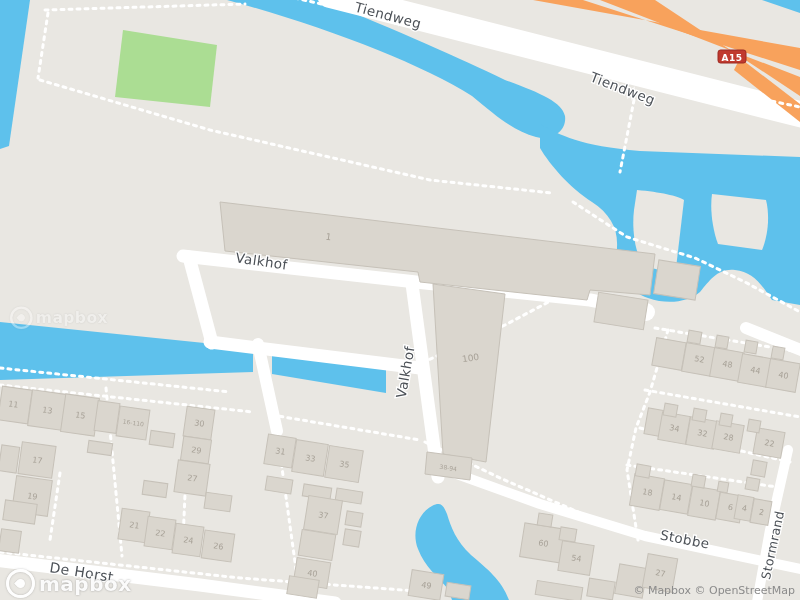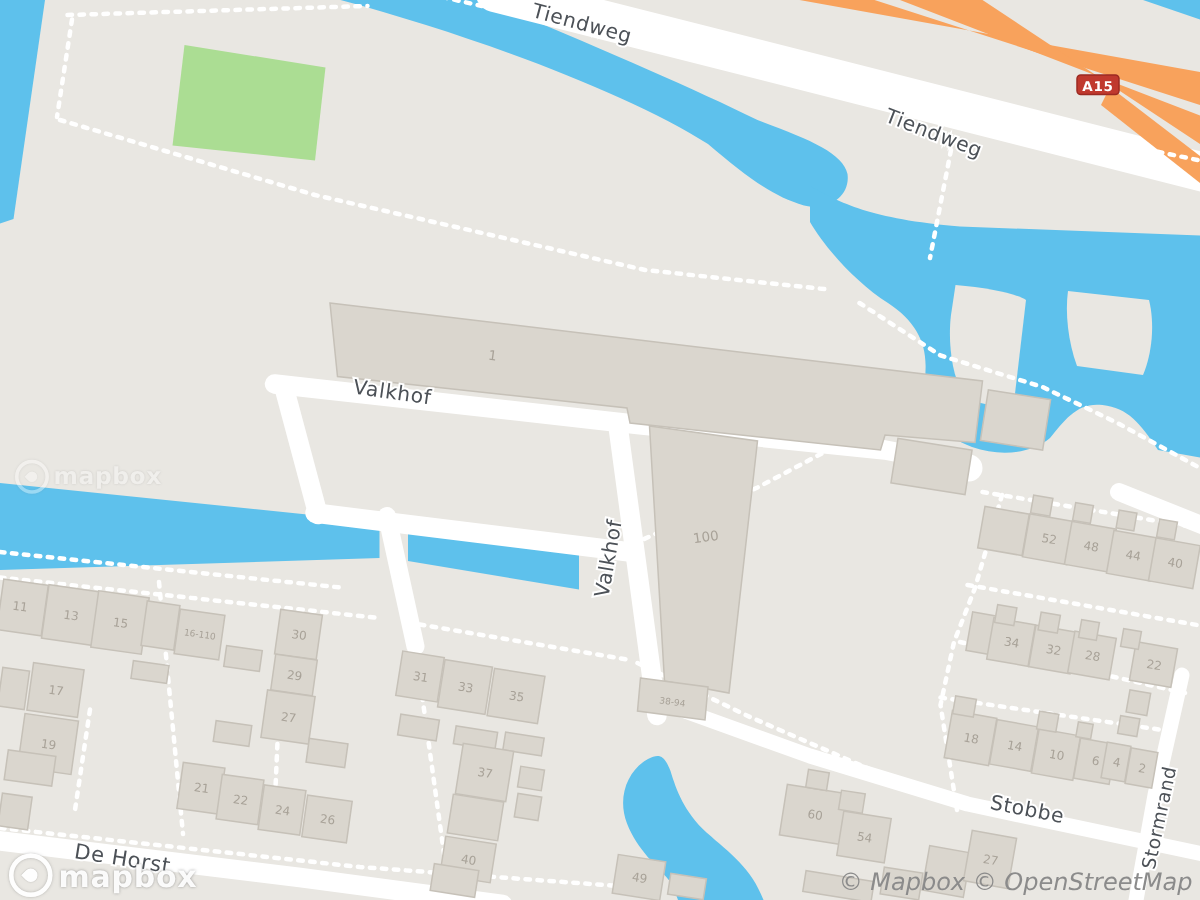--- a/index.html
+++ b/index.html
@@ -3,22 +3,22 @@
 <meta charset="utf-8">
 <style>
   html,body{margin:0;padding:0;background:#ddd;}
   .stage{position:relative;width:800px;height:600px;overflow:hidden;
          background:var(--land,#e9e7e2);font-family:"DejaVu Sans",sans-serif;}
   .stage svg{position:absolute;left:0;top:0;}
   .street-label{fill:#4c5157;stroke:#ffffff;stroke-width:2.6px;paint-order:stroke;
                 letter-spacing:.4px;}
   .house-number{fill:#a8a298;}
   .shield-text{fill:#ffffff;font-weight:bold;font-size:9px;letter-spacing:.5px;}
-  .attribution{position:absolute;right:5px;bottom:3px;font-size:16px;color:#8b8b8b;
-               text-decoration:none;cursor:pointer;font-style:italic;}
+  .attribution{position:absolute;right:5px;bottom:3px;font-size:11px;color:#8b8b8b;
+               text-decoration:none;cursor:pointer;}
   .logo{position:absolute;left:6px;bottom:2px;display:flex;align-items:center;gap:4px;
         text-decoration:none;cursor:pointer;}
   .logo-mark{width:23px;height:23px;border-radius:50%;border:3px solid rgba(255,255,255,.95);
              box-shadow:0 0 2px rgba(120,120,120,.5), inset 0 0 2px rgba(120,120,120,.5);
              display:flex;align-items:center;justify-content:center;}
   .logo-dot{width:9px;height:9px;background:rgba(255,255,255,.95);border-radius:50% 50% 50% 0;
             transform:rotate(45deg);box-shadow:0 0 1px rgba(120,120,120,.6);}
   .logo-word{font-size:20px;font-weight:bold;color:rgba(255,255,255,.95);
              text-shadow:0 0 2px rgba(110,110,110,.65);letter-spacing:.5px;}
   .watermark{position:absolute;left:10px;top:138px;opacity:.4;transform:scale(.78);

